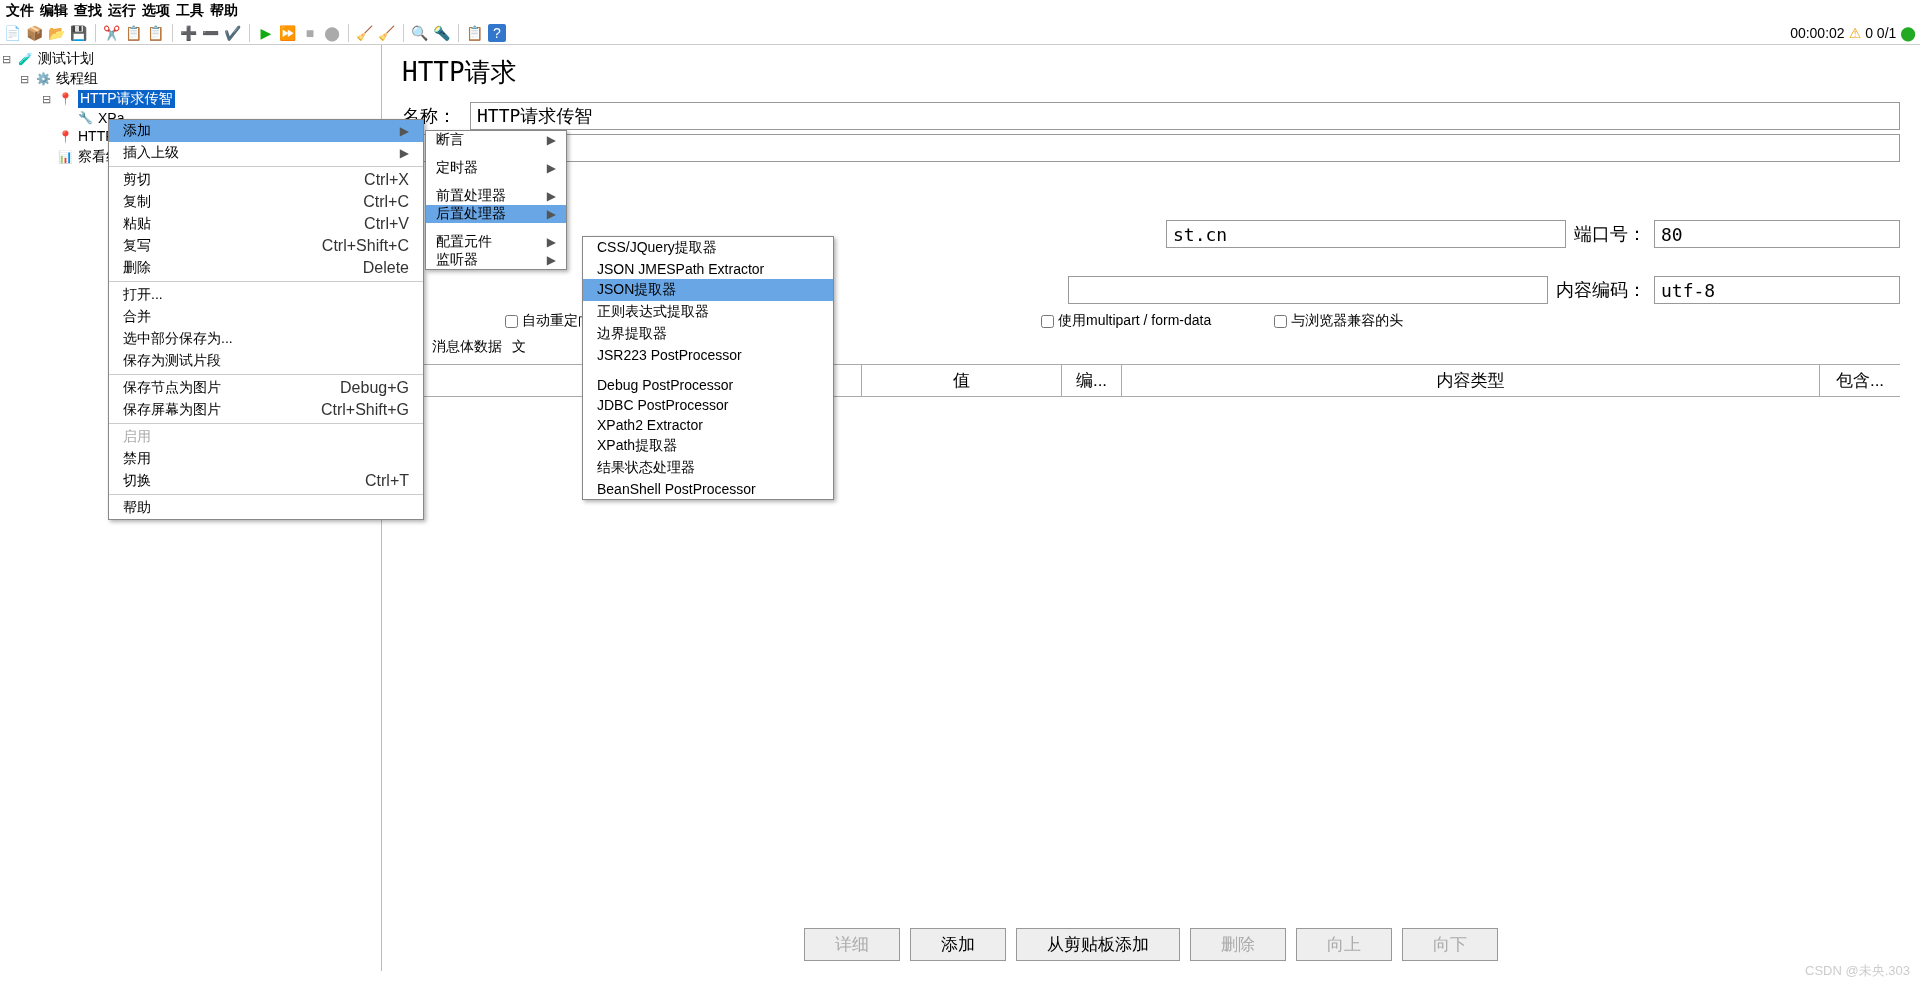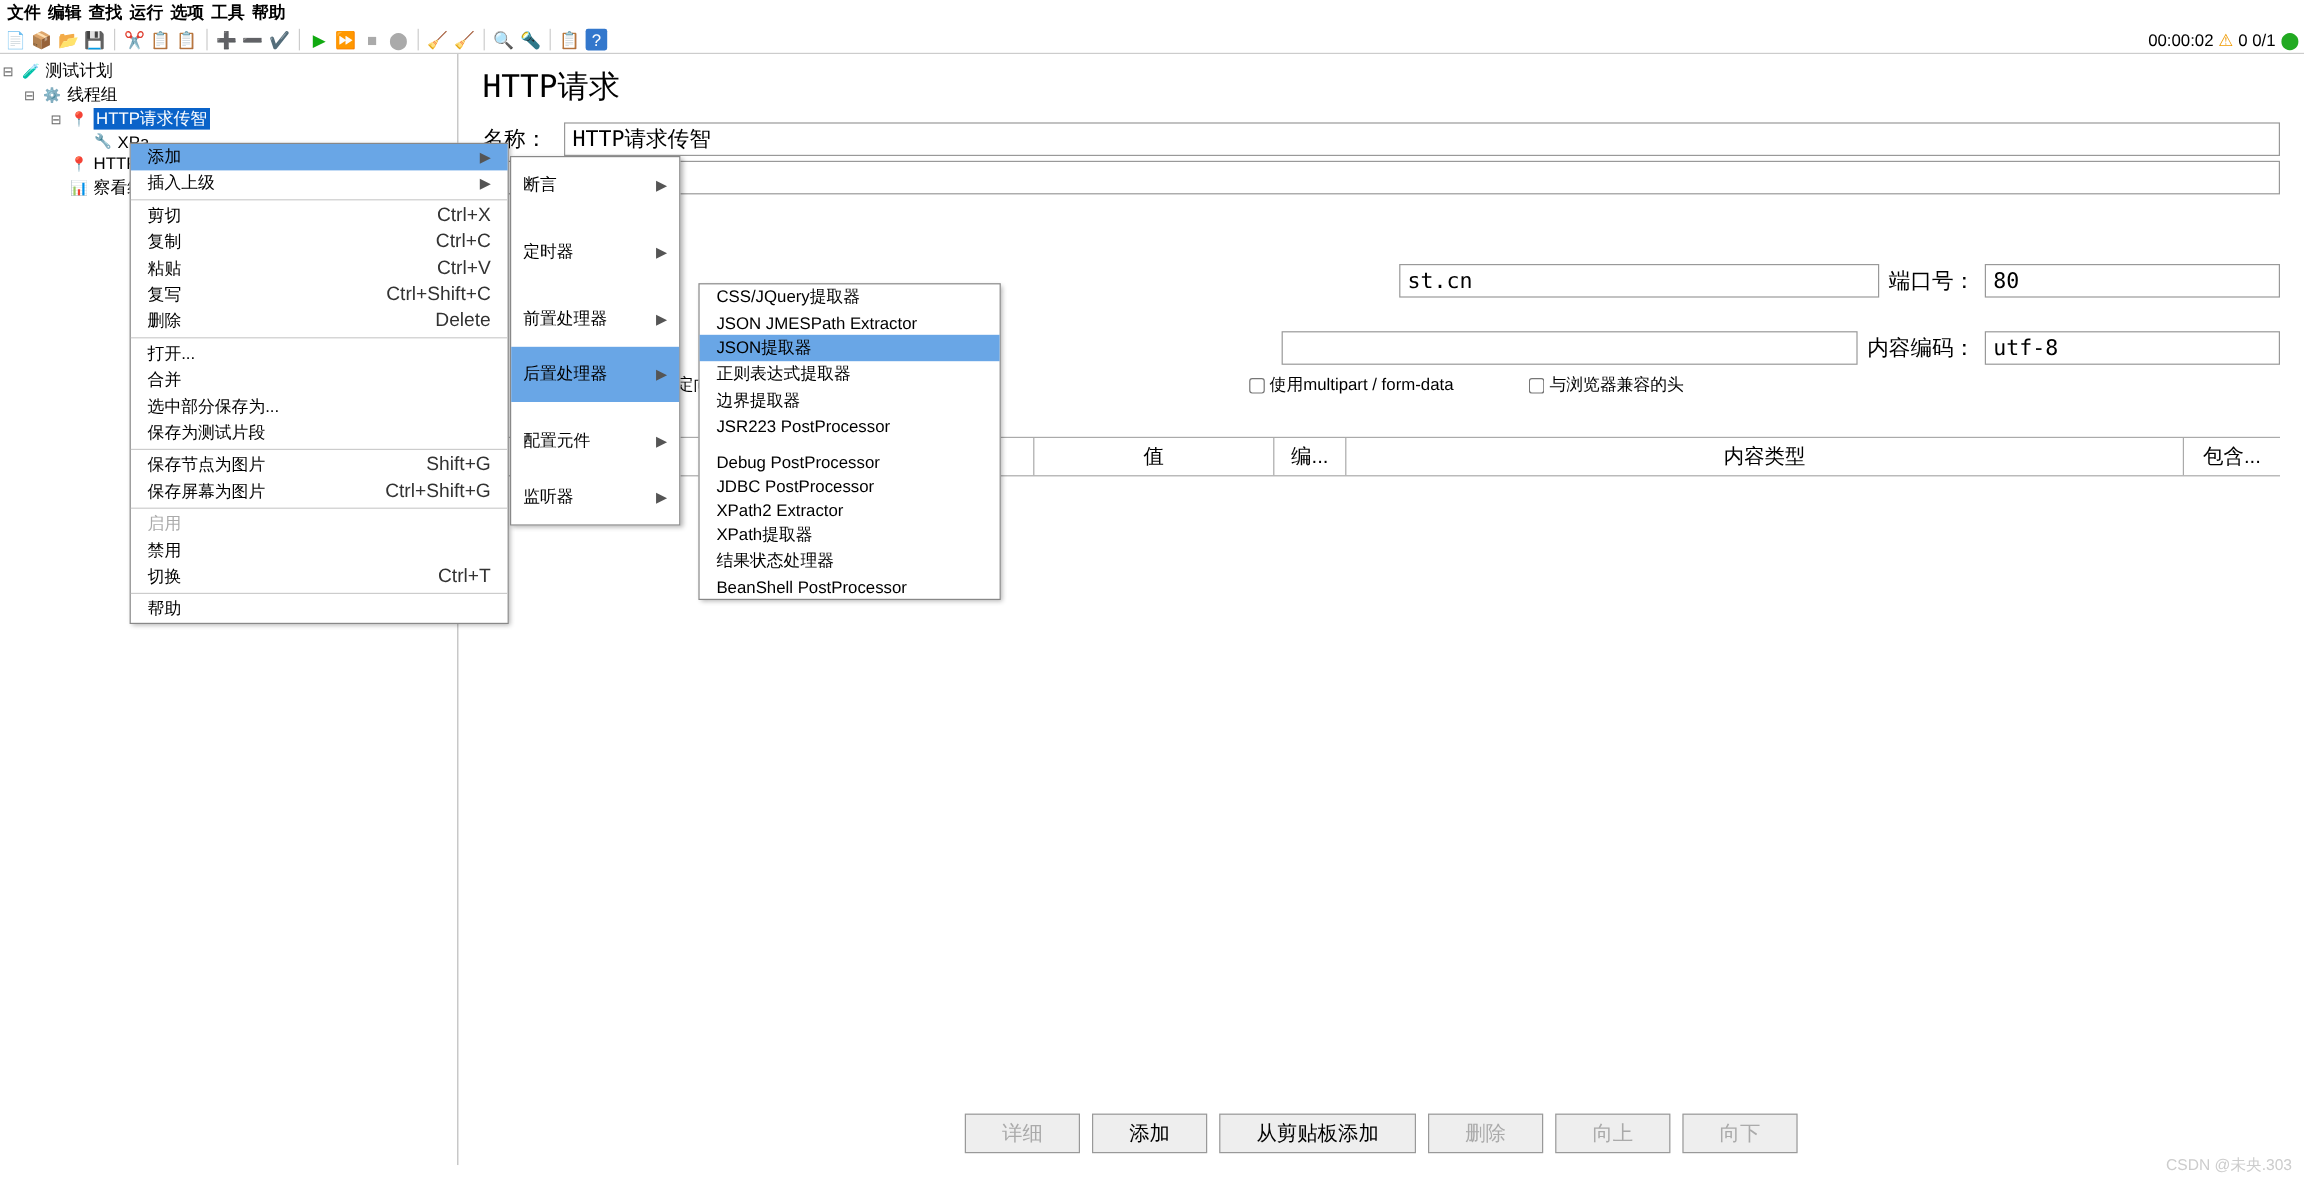--- a/index.html
+++ b/index.html
@@ -46,21 +46,21 @@
 
 .ctx { position: absolute; background: #fff; border: 1px solid #888; box-shadow: 2px 2px 4px rgba(0,0,0,0.3); z-index: 100; font-size: 18px; }
 .ctx-item { display: flex; justify-content: space-between; align-items: center; padding: 2px 14px; min-width: 280px; cursor: default; white-space: nowrap; }
 .ctx-item.hl { background: #69a6e6; }
 .ctx-item.disabled { color: #aaa; }
 .ctx-sep { height: 1px; background: #ccc; margin: 2px 0; }
 .ctx-arrow { font-size: 12px; color: #555; }
 .ctx-short { color: #333; font-size: 16px; margin-left: 30px; }
 
 .ctx2 { left: 425px; top: 130px; }
-.ctx2 .ctx-item { min-width: 140px; padding: 14px 10px; }
+.ctx2 .ctx-item { min-width: 140px; padding: 0 10px; }
 .ctx3 { left: 582px; top: 236px; }
 .ctx3 .ctx-item { min-width: 250px; padding: 2px 14px; }
 
 .watermark { position: fixed; right: 10px; bottom: 6px; color: #ccc; font-size: 13px; }
 </style>
 </head>
 <body>
 
 <div class="menubar">
   <span>文件</span>
@@ -182,21 +182,21 @@
         </div>
       <div class="ctx-item">
           <span>选中部分保存为...</span>
         </div>
       <div class="ctx-item">
           <span>保存为测试片段</span>
         </div>
       <div class="ctx-sep"></div>
       <div class="ctx-item">
           <span>保存节点为图片</span>
-          <span class="ctx-short">Shift+G</span>
+          <span class="ctx-short">Debug+G</span>
         </div>
       <div class="ctx-item">
           <span>保存屏幕为图片</span>
           <span class="ctx-short">Ctrl+Shift+G</span>
         </div>
       <div class="ctx-sep"></div>
       <div class="ctx-item disabled">
           <span>启用</span>
         </div>
       <div class="ctx-item">

